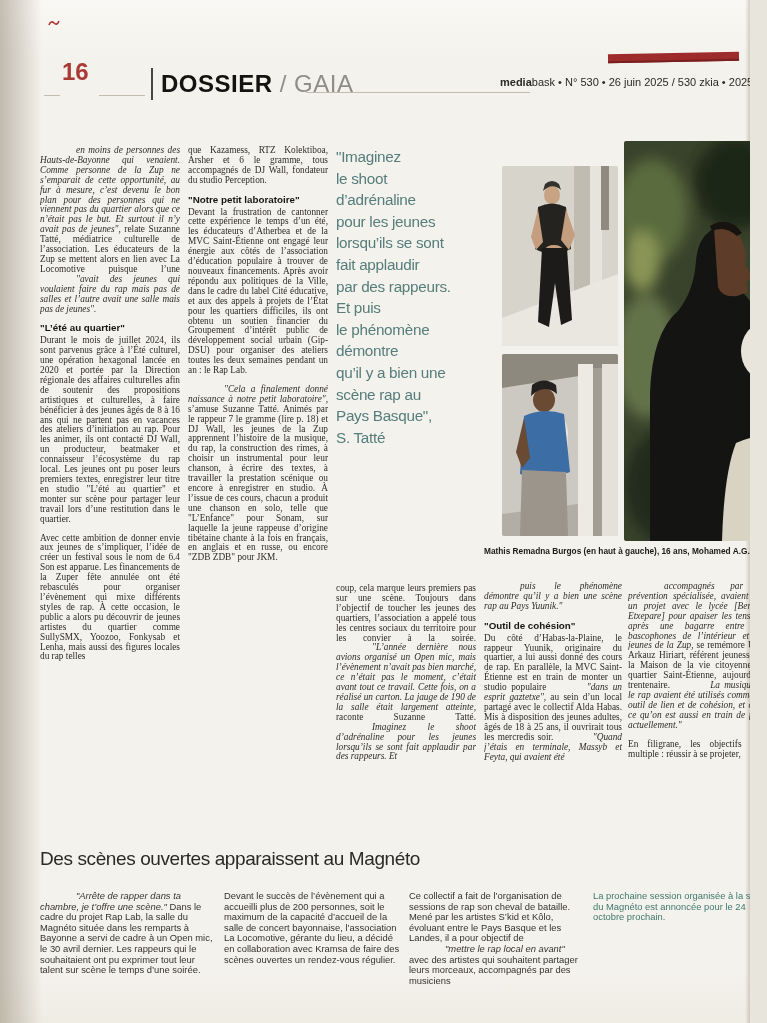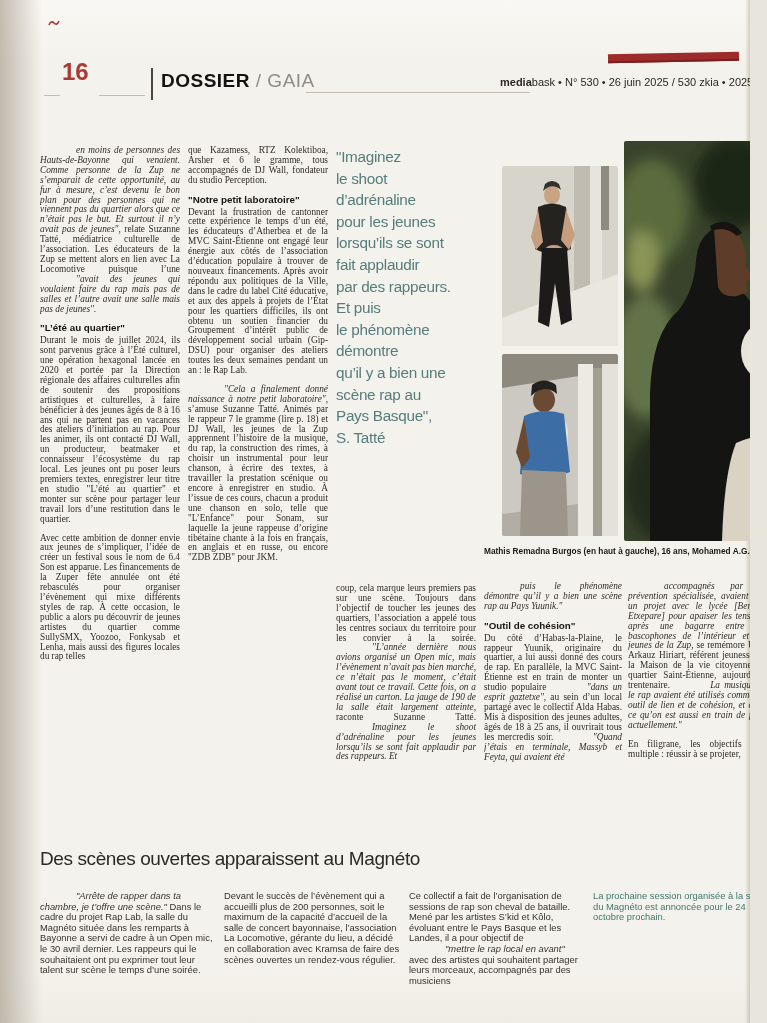--- a/index.html
+++ b/index.html
@@ -10,21 +10,21 @@
         background:linear-gradient(90deg,rgba(150,140,122,.55),rgba(244,242,236,0));}
   .edge-shadow-r{position:absolute;right:0;top:0;bottom:0;width:5px;
         background:linear-gradient(270deg,rgba(140,130,115,.35),rgba(244,242,236,0));}
 
   
   .pagenum{position:absolute;left:62px;top:58px;font-family:"Liberation Sans","DejaVu Sans",sans-serif;
         font-weight:bold;font-size:24px;color:#a93a36;}
   .hair{position:absolute;height:1px;background:#c3bdb1;}
   .vdiv{position:absolute;left:151px;top:68px;width:2px;height:32px;background:#4a4642;}
   .dossier{position:absolute;left:161px;top:70px;font-family:"Liberation Sans","DejaVu Sans",sans-serif;
-        font-size:19px;letter-spacing:.5px;white-space:nowrap;}
+        font-size:24px;letter-spacing:.5px;white-space:nowrap;}
   .dossier .b{font-weight:800;color:#151311;}
   .dossier .l{font-weight:400;color:#8f8d88;}
   .redbar{position:absolute;left:608px;top:53px;width:131px;height:7px;background:#9e2b2b;
         border-bottom:2px solid #78201f;transform:rotate(-1.2deg);}
   .masthead{position:absolute;left:500px;top:76px;width:250px;text-align:right;
         font-family:"Liberation Sans","DejaVu Sans",sans-serif;font-size:11px;color:#2b2927;white-space:nowrap;}
   .masthead .b{font-weight:bold;}
   .printmark{position:absolute;left:48px;top:19px;width:12px;height:8px;}
 
   

